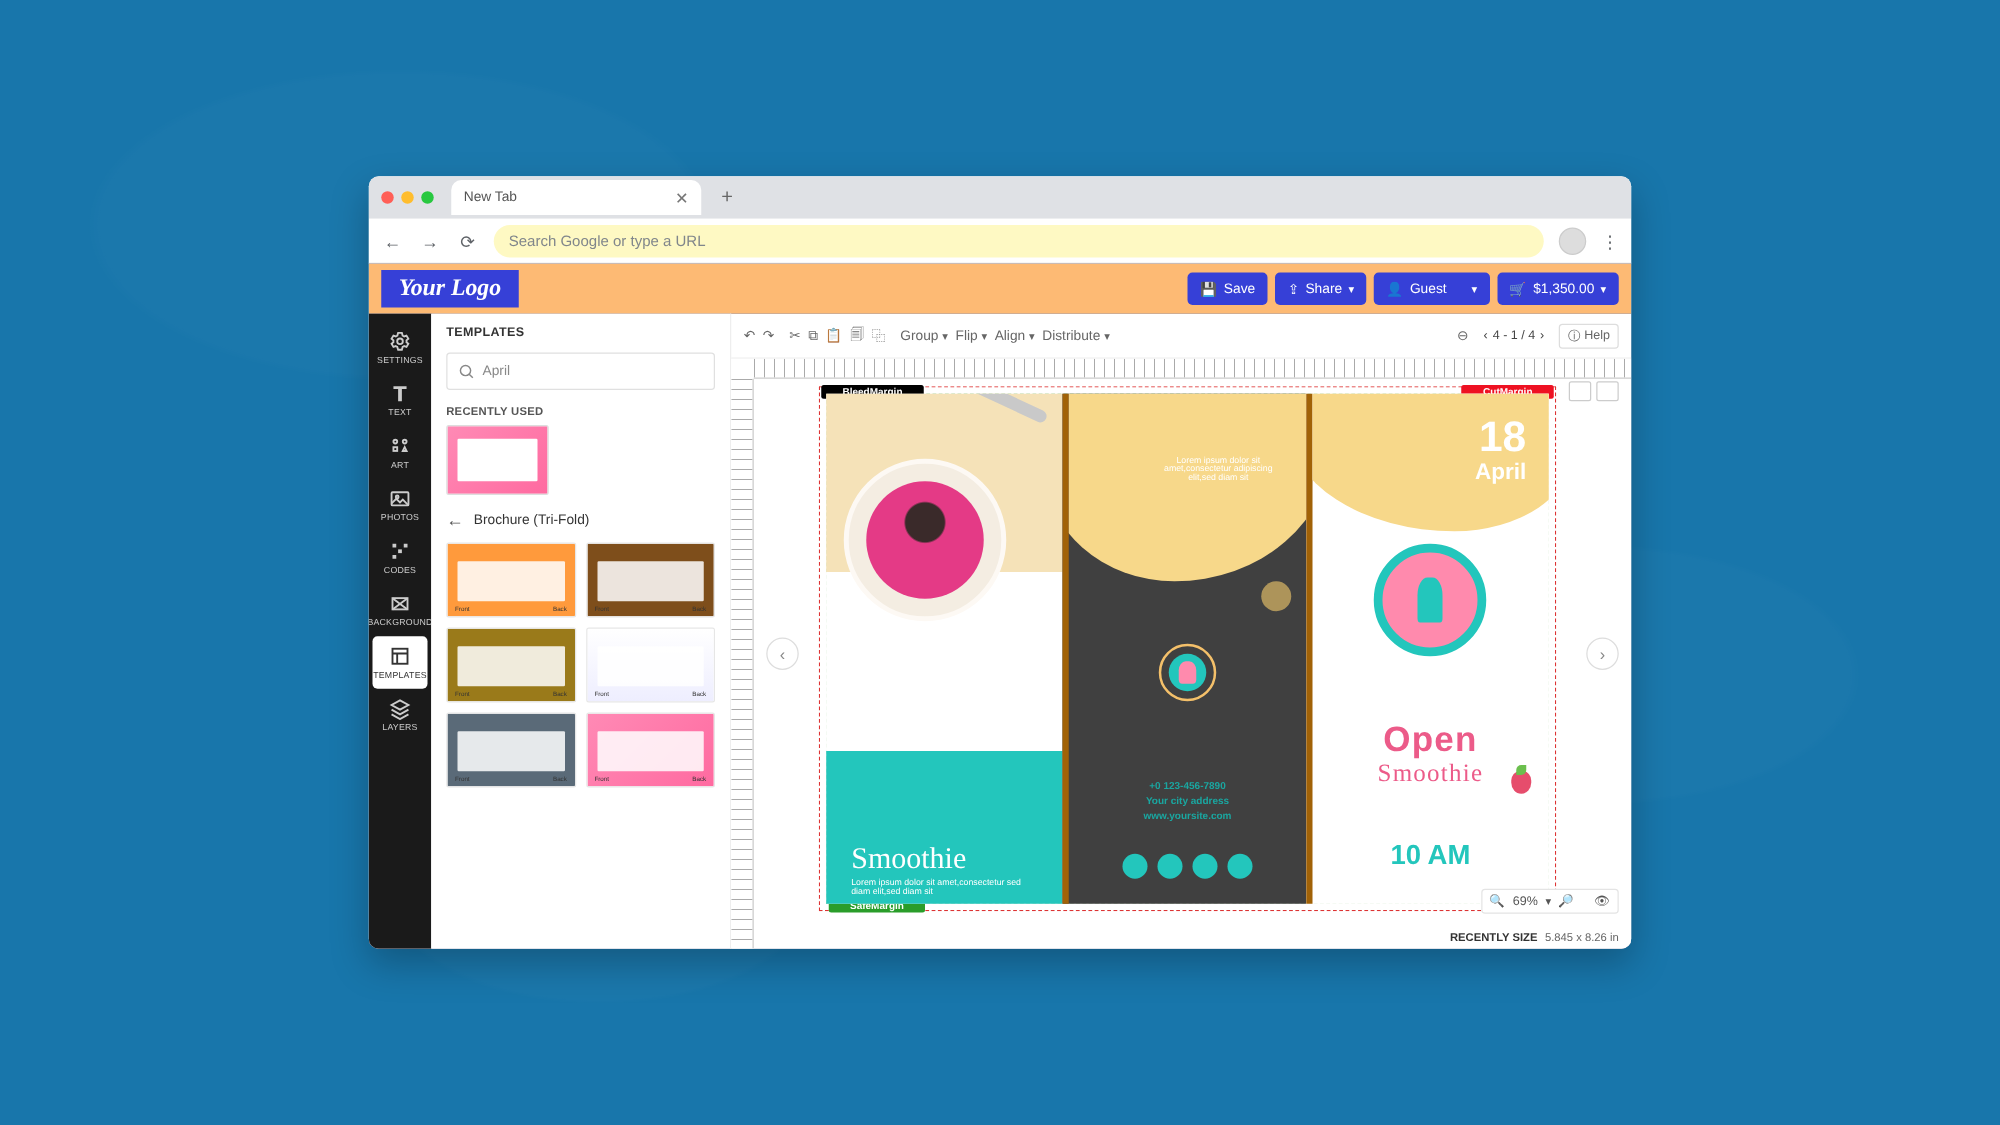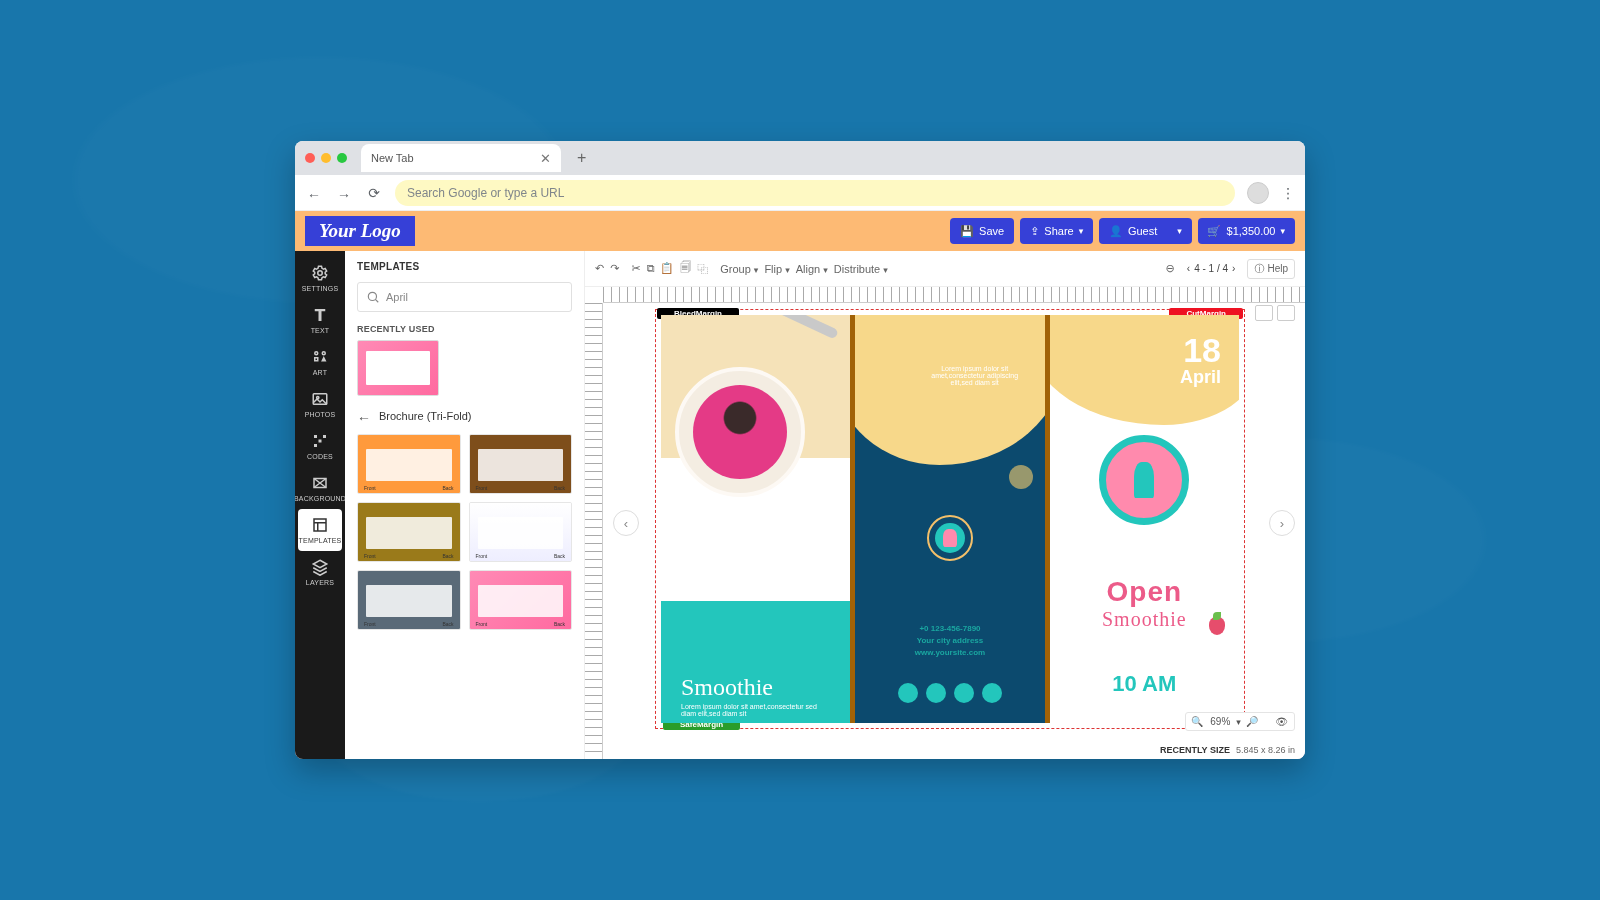--- a/index.html
+++ b/index.html
@@ -76,21 +76,21 @@
   .lbl-safe{bottom:-1px;left:8px;background:#2a9d2a}
   .brochure{position:absolute;inset:6px;display:flex;background:#fbfbf6}
   .panel{flex:1;position:relative;overflow:hidden}
   .panel+.panel{border-left:5px solid #a16207}
   .p1{background:linear-gradient(#f5e2b8 35%,#fff 35%,#fff 70%,#23c6bc 70%)}
   .bowl{position:absolute;top:52px;left:14px;width:130px;height:130px;border-radius:50%;background:#f4ede2;border:4px solid #fdf9f4;overflow:hidden}
   .bowl::after{content:"";position:absolute;inset:14px;border-radius:50%;background:radial-gradient(circle at 50% 35%,#3a2a2a 0 20%,#e43a86 22% 100%)}
   .spoon{position:absolute;top:-4px;left:90px;width:90px;height:10px;background:#c9c9c9;border-radius:5px;transform:rotate(25deg)}
   .smoothie{position:absolute;bottom:22px;left:20px;color:#fff;font-family:"Brush Script MT","Segoe Script",cursive;font-size:24px}
   .smoothie-sub{position:absolute;bottom:6px;left:20px;color:#fff;font-size:7px;max-width:140px}
-  .p2{background:#0c4a6e}
+  .p2{background:#404040}
   .splash-y{position:absolute;top:-20px;left:-20px;right:-20px;height:170px;background:#f7d88a;border-radius:0 0 60% 50%/0 0 70% 60%}
   .lorem-y{position:absolute;top:50px;right:20px;width:100px;font-size:7px;color:#fff;text-align:center}
   .circlelogo{position:absolute;top:200px;left:50%;transform:translateX(-50%);width:46px;height:46px;border-radius:50%;border:2px solid #f4c06a;display:flex;align-items:center;justify-content:center}
   .circlelogo .inner{width:30px;height:30px;border-radius:50%;background:#23c6bc;display:flex;align-items:center;justify-content:center}
   .circlelogo .inner::after{content:"";width:14px;height:18px;background:#ff8aad;border-radius:40% 40% 20% 20%}
   .contact{position:absolute;bottom:64px;left:0;right:0;text-align:center;font-size:8px;color:#1aa6a0;line-height:1.5;font-weight:600}
   .socials{position:absolute;bottom:20px;left:0;right:0;display:flex;justify-content:center;gap:8px}
   .socials span{width:20px;height:20px;border-radius:50%;background:#23c6bc}
   .p3{background:#fff}
   .p3 .date-big{position:absolute;top:18px;right:18px;text-align:right;color:#fff;font-weight:700}

